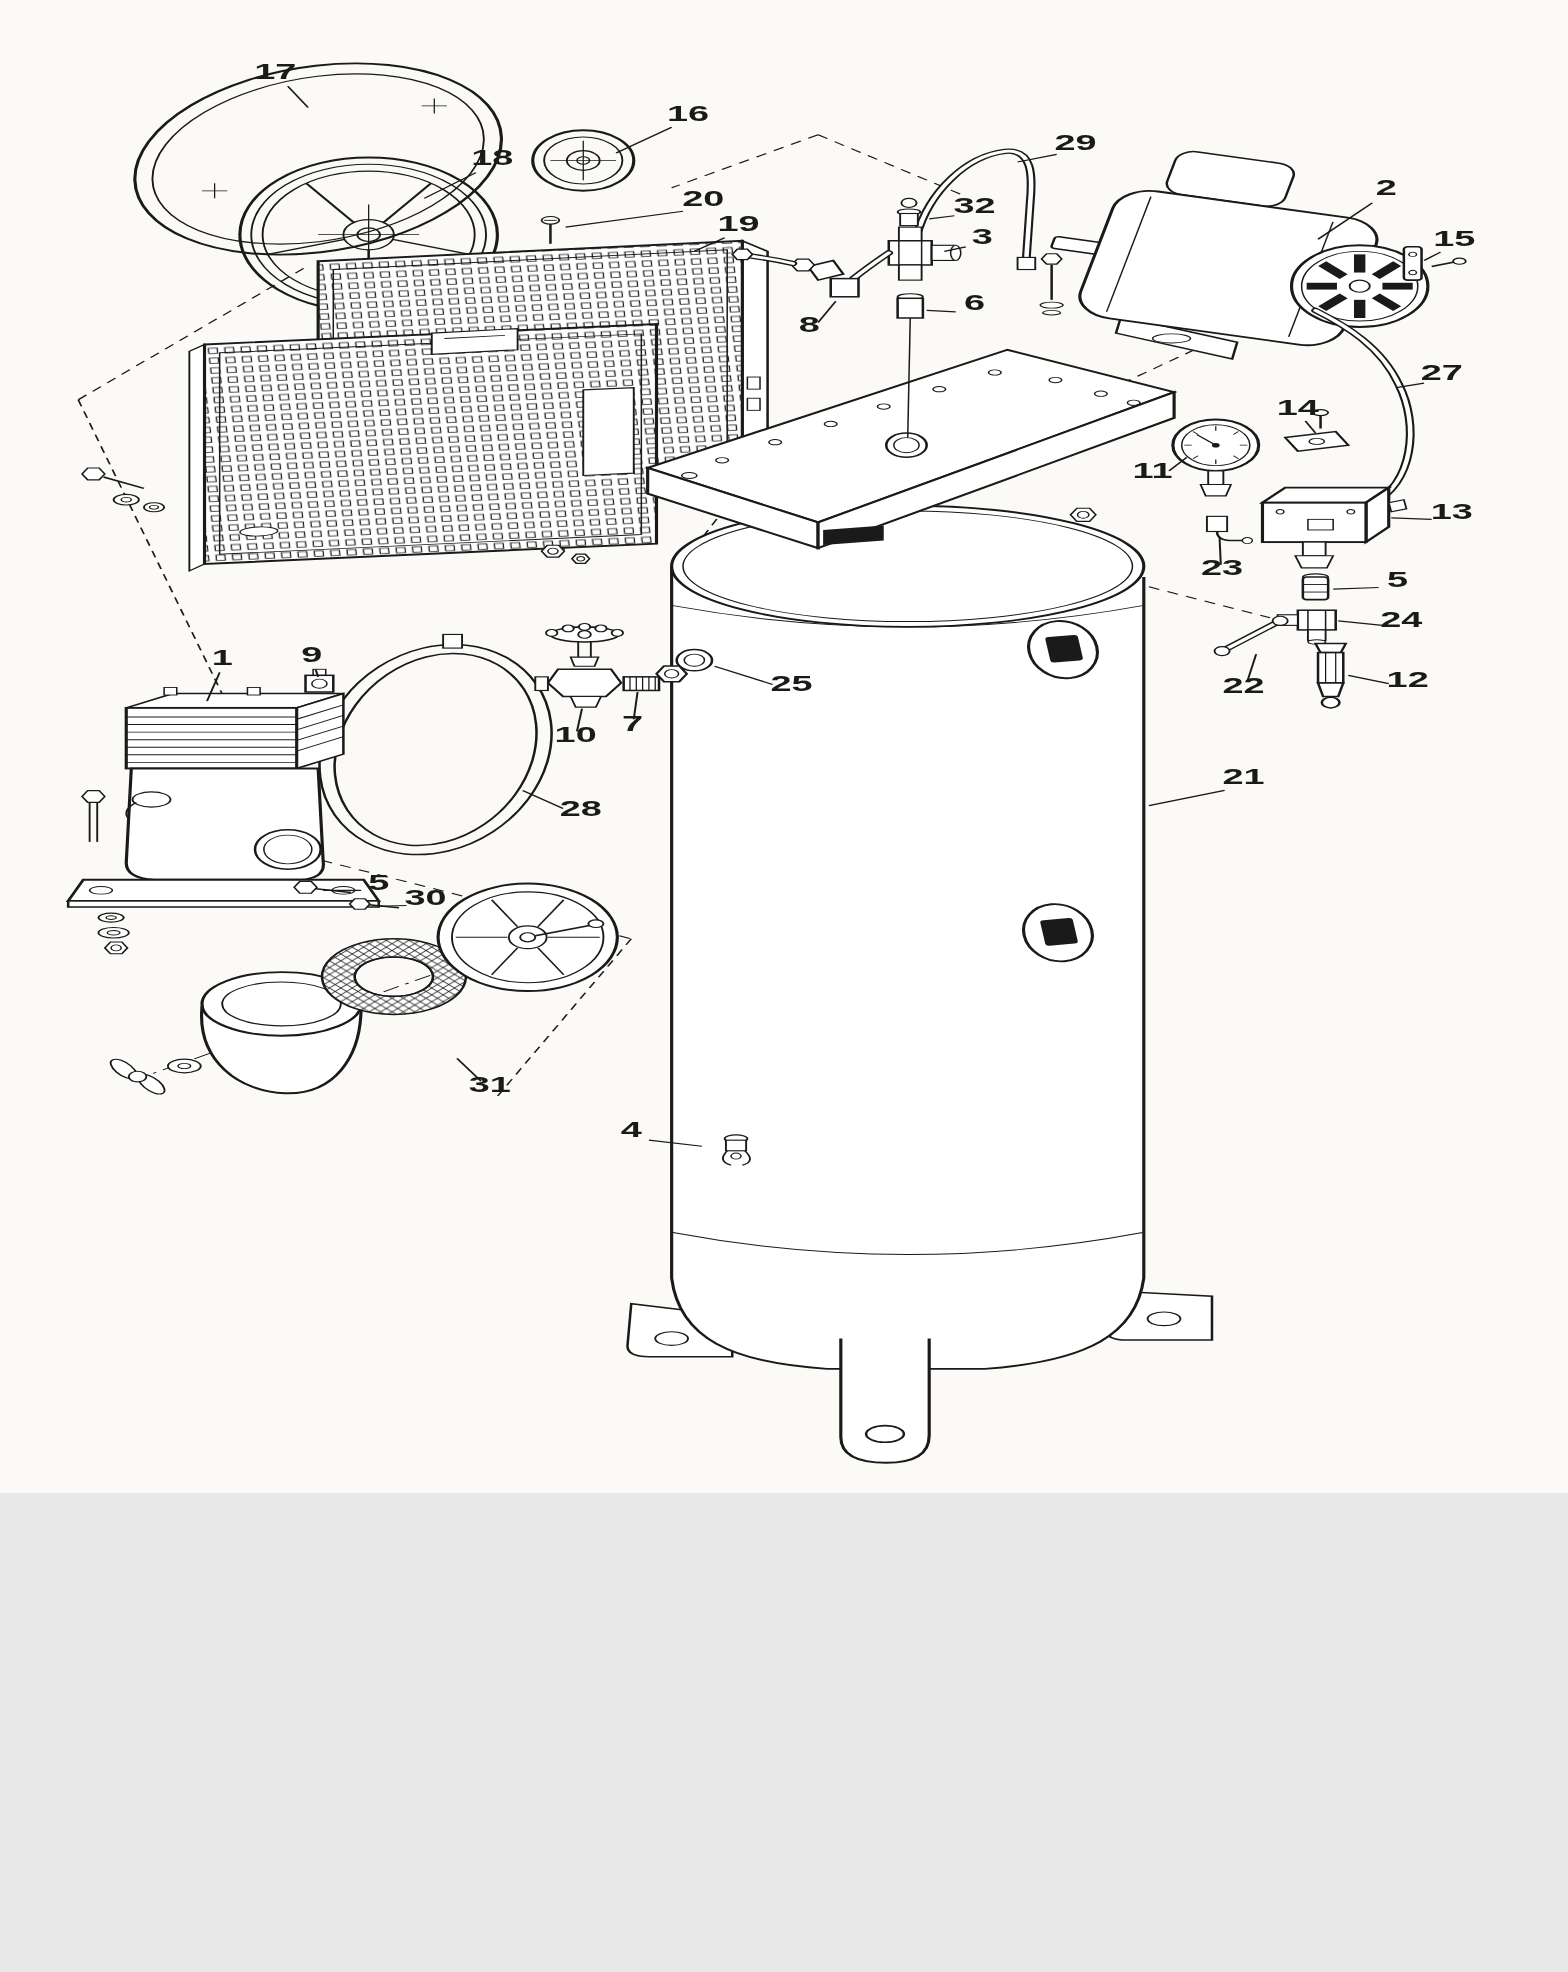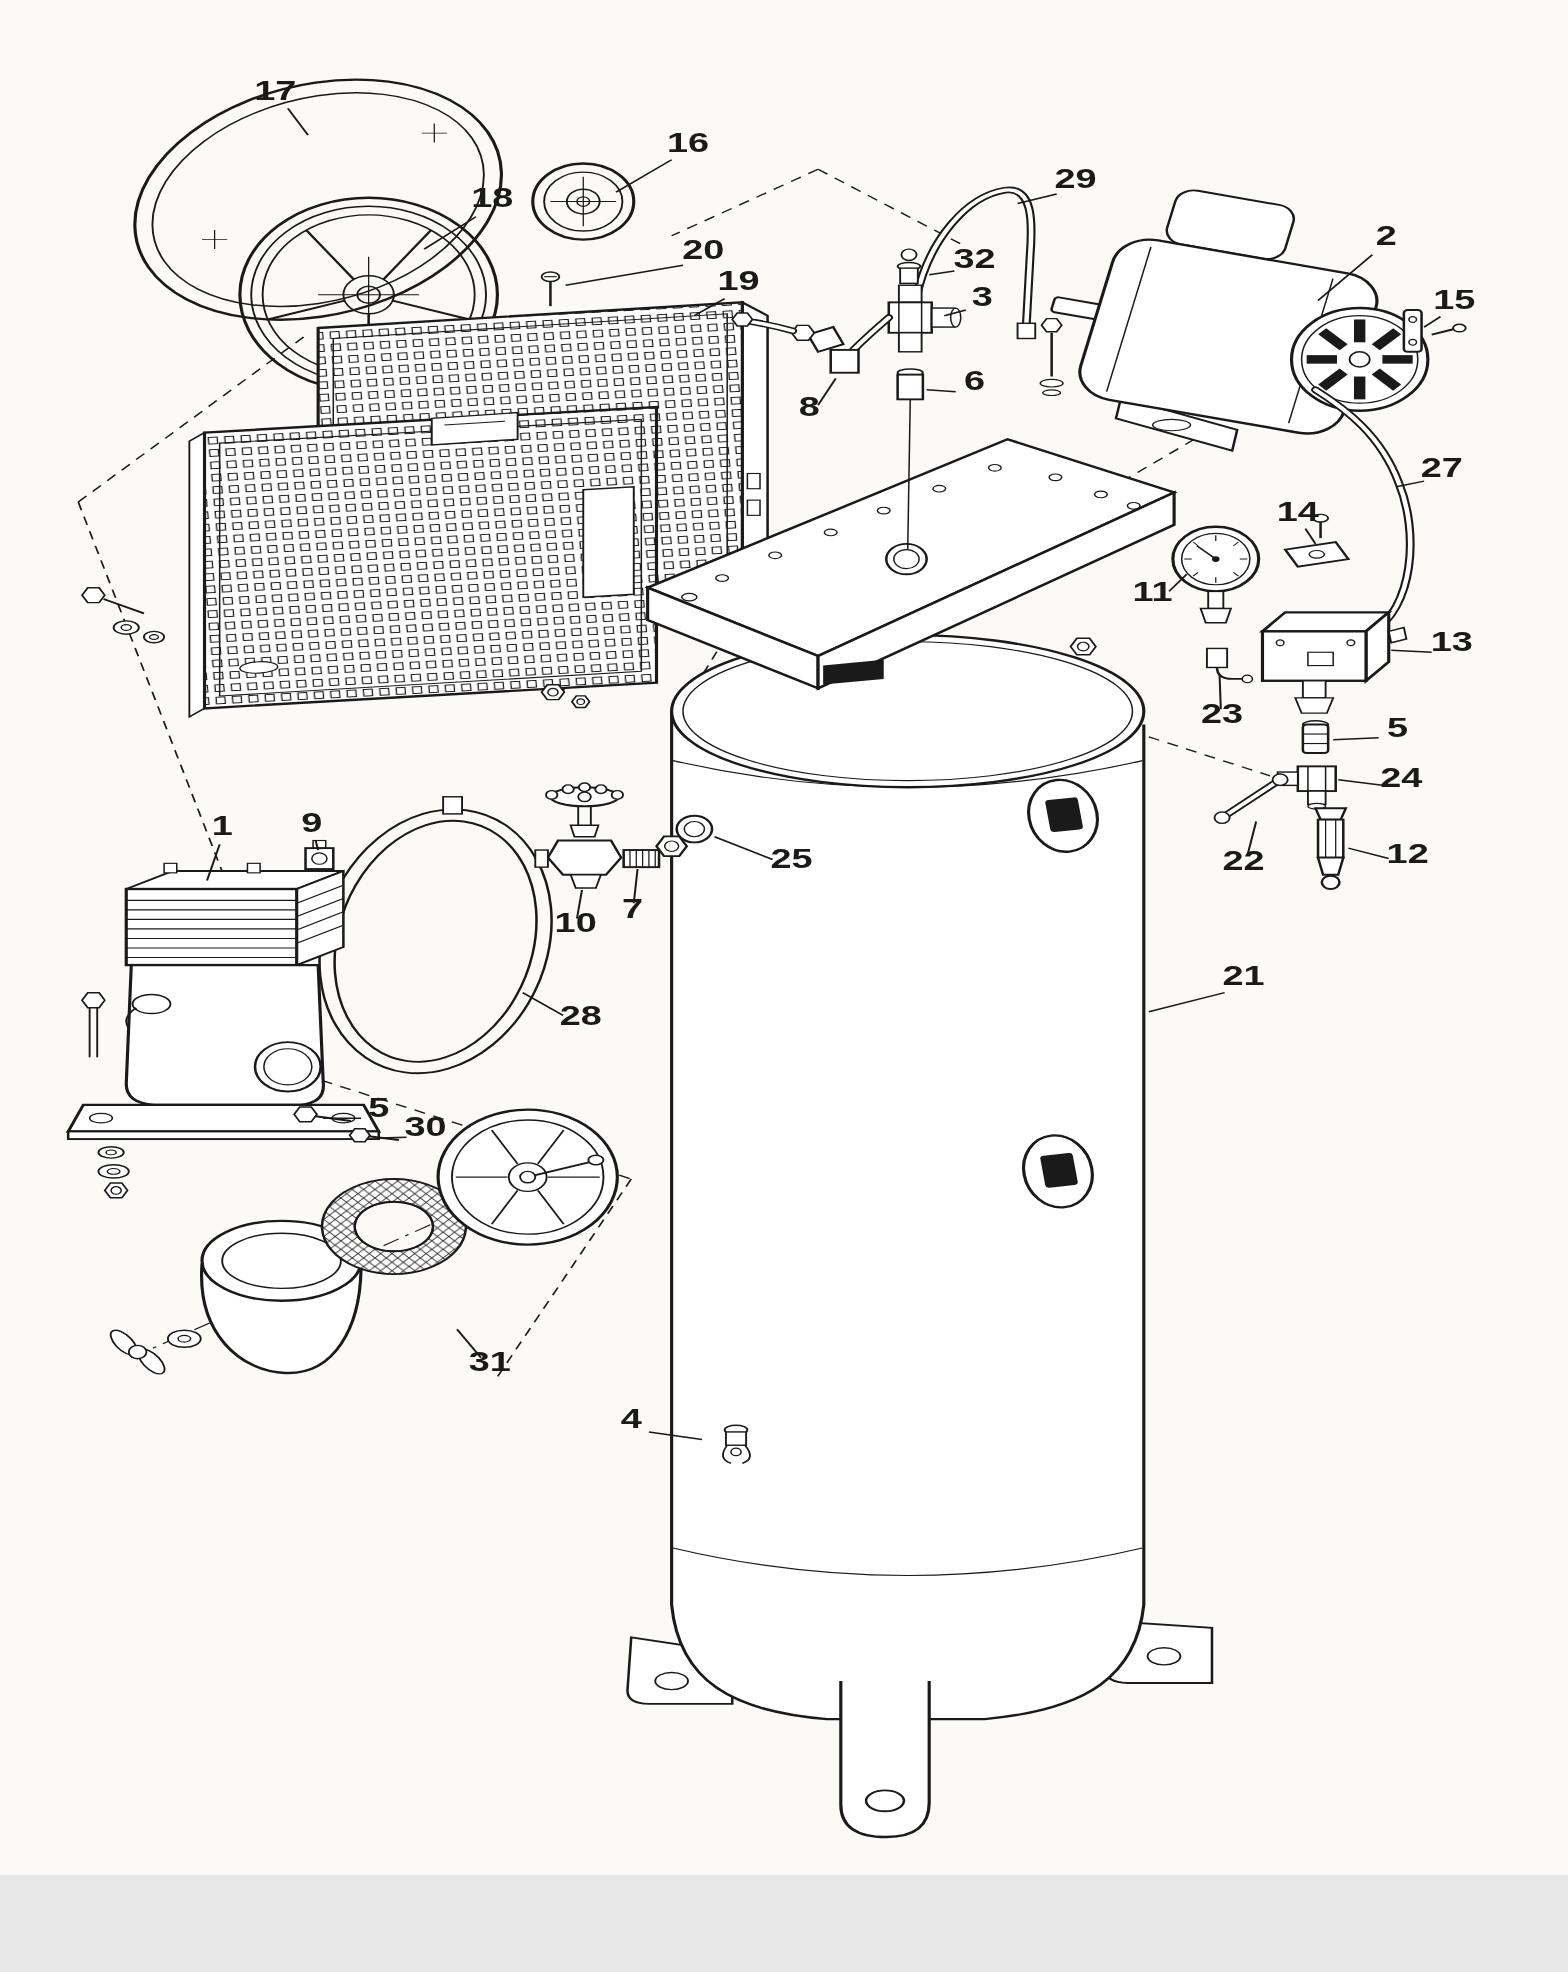--- a/index.html
+++ b/index.html
@@ -1,18 +1,18 @@
 <!DOCTYPE html>
 <html style="--ink: #1a1a1a; --paper: #fbfaf7;"><head>
 <meta charset="utf-8">
 <title>Parts Diagram</title>
 <style>
   :root{ --ink:#1a1a1a; --paper:#fbfaf7; }
   html,body{margin:0;padding:0;background:#e8e8e8;}
-  #stage{width:1568px;height:1875px;background:var(--paper);position:relative;overflow:hidden;}
+  #stage{width:1568px;height:1493px;background:var(--paper);position:relative;overflow:hidden;}
   svg{display:block;width:100%;height:100%;}
   .s1 {stroke:var(--ink);stroke-width:1;fill:none}
   .s12{stroke:var(--ink);stroke-width:1.2;fill:none}
   .s15{stroke:var(--ink);stroke-width:1.5;fill:none}
   .s2 {stroke:var(--ink);stroke-width:2;fill:none}
   .s25{stroke:var(--ink);stroke-width:2.5;fill:none}
   .w12{fill:#fff;stroke:var(--ink);stroke-width:1.2}
   .w15{fill:#fff;stroke:var(--ink);stroke-width:1.5}
   .w2 {fill:#fff;stroke:var(--ink);stroke-width:2}
   .w25{fill:#fff;stroke:var(--ink);stroke-width:2.5}

